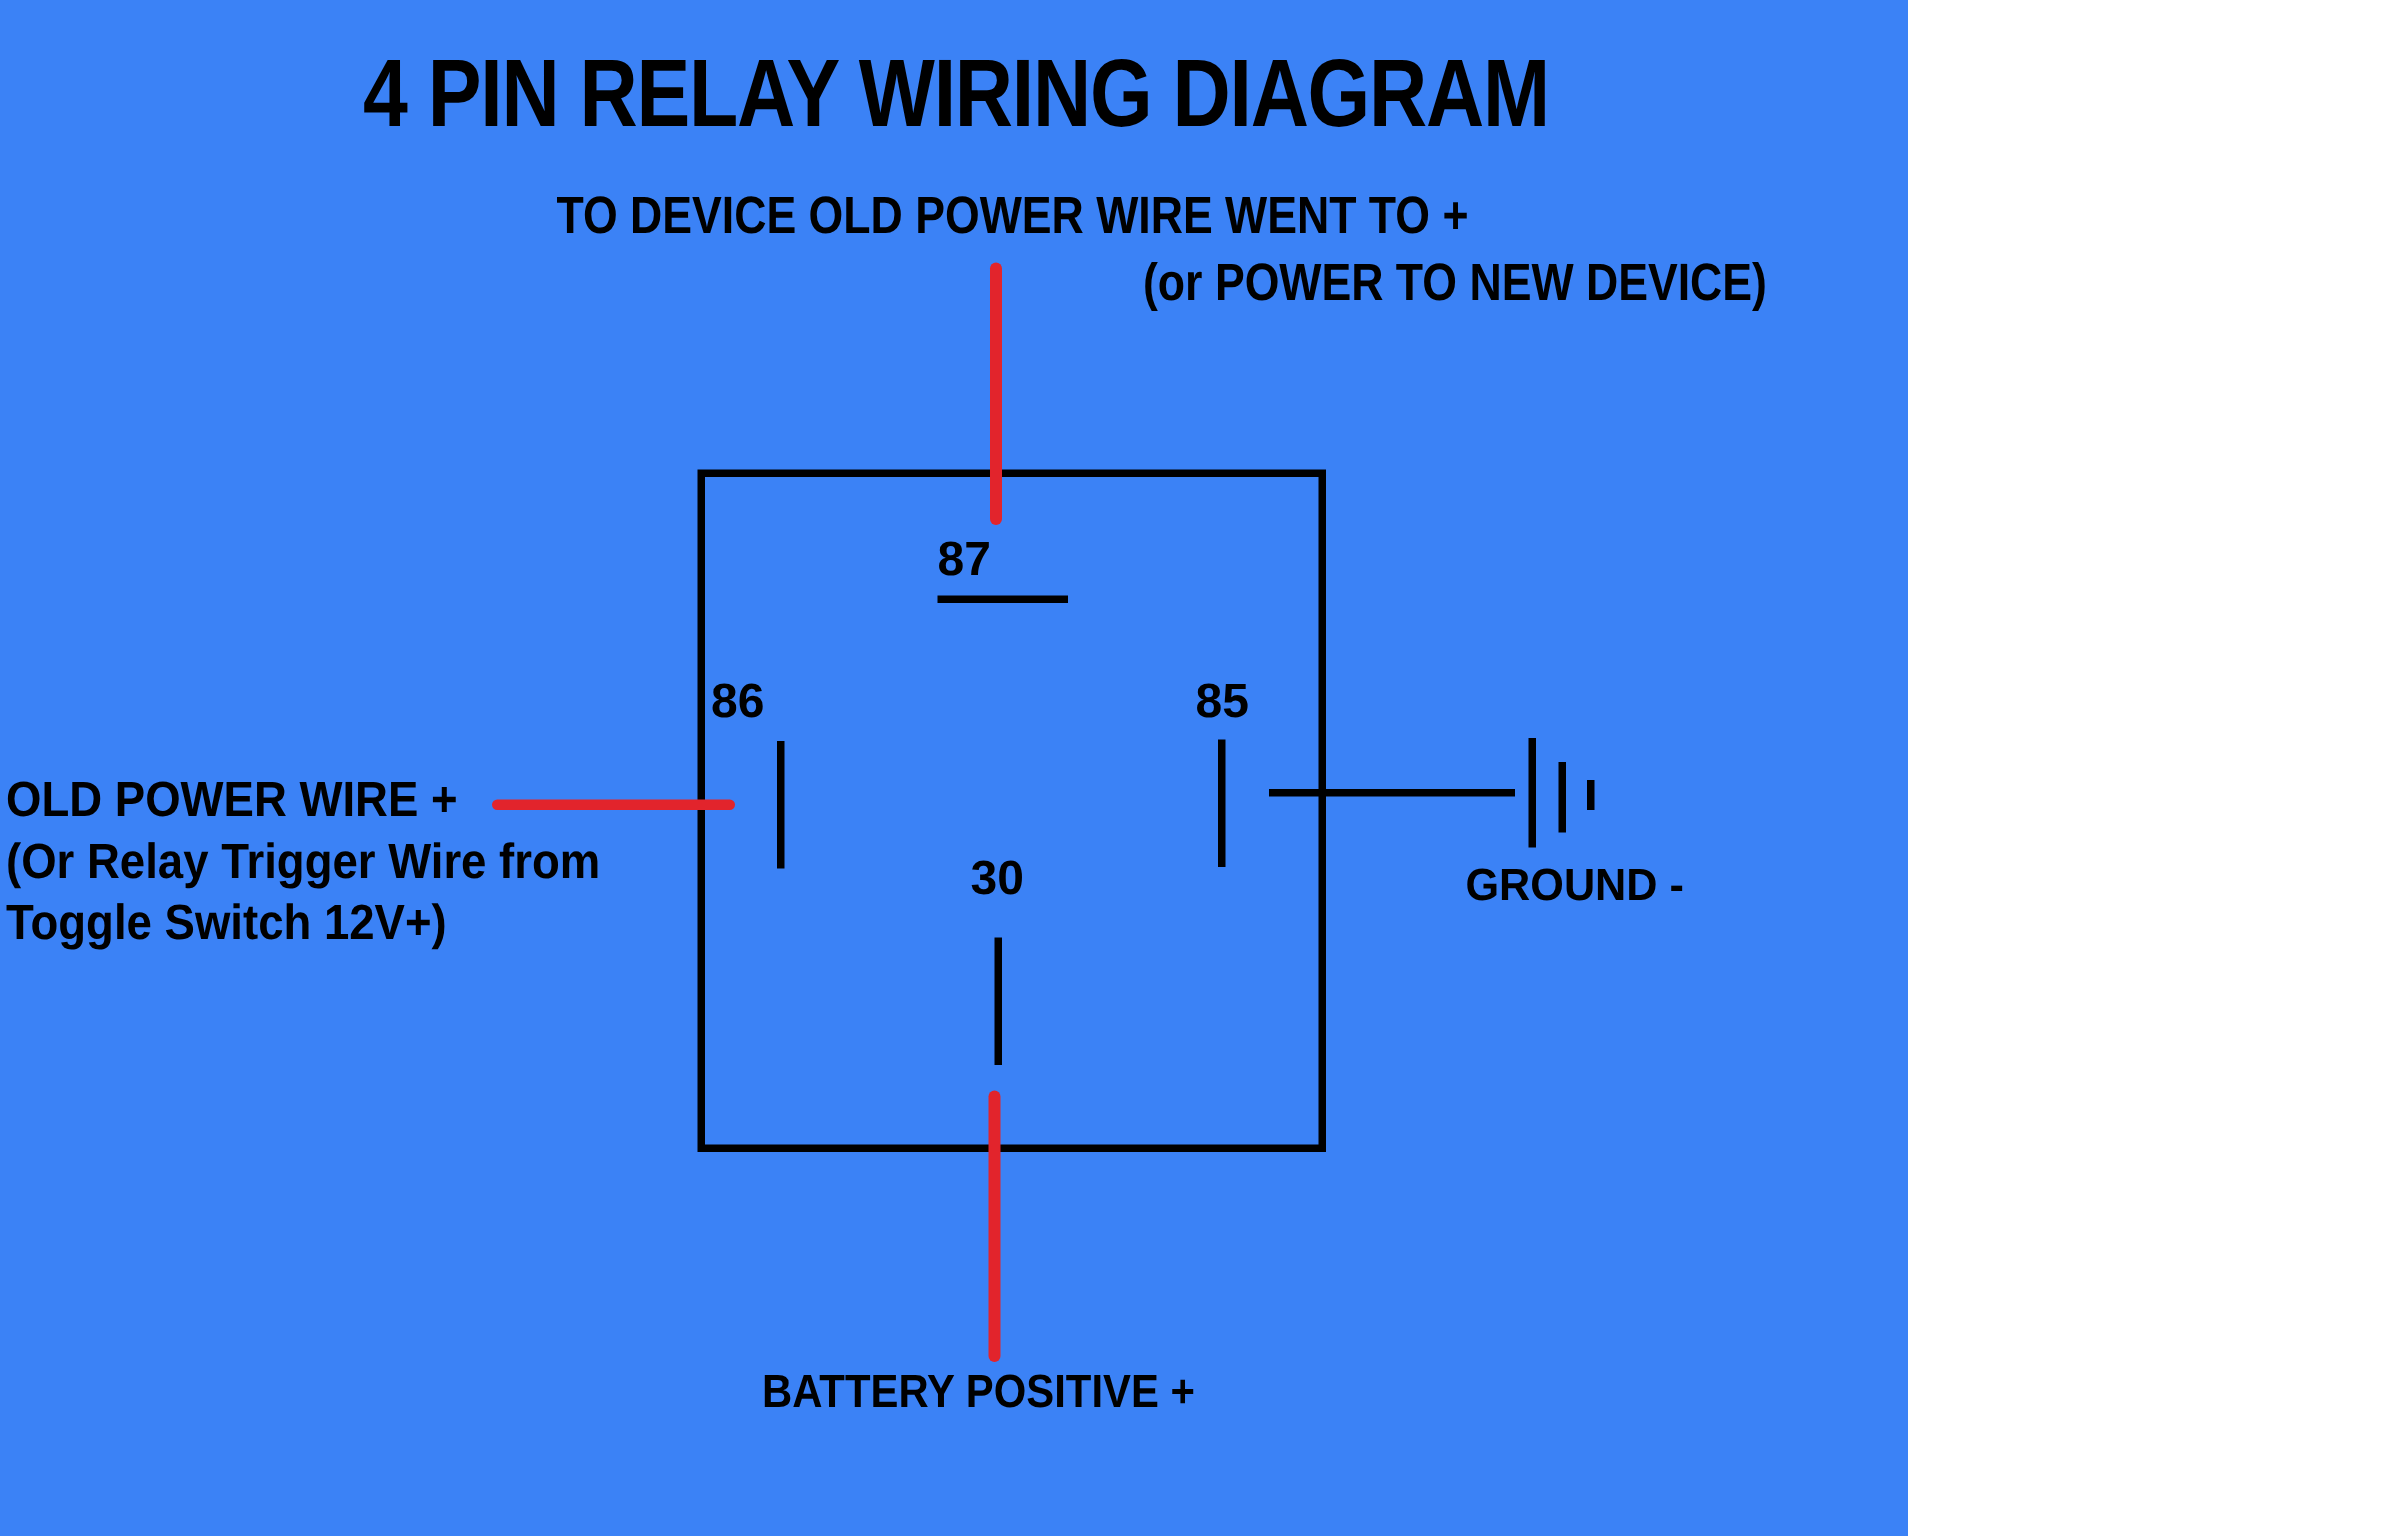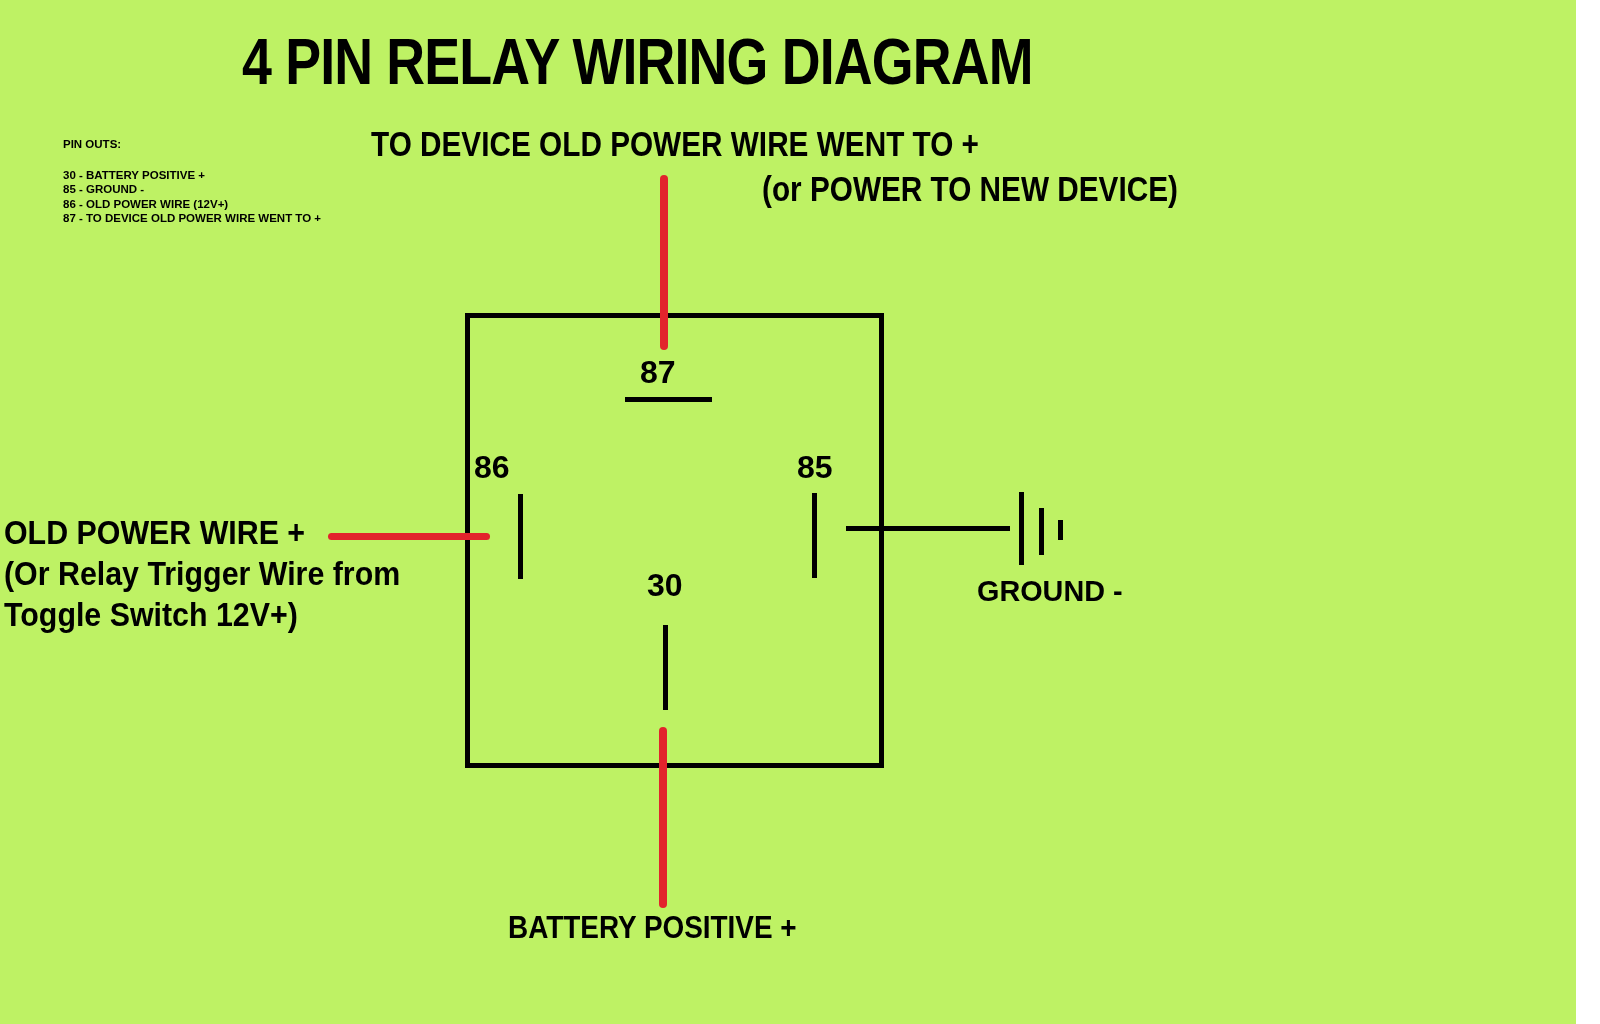--- a/index.html
+++ b/index.html
@@ -1,19 +1,19 @@
 <!DOCTYPE html>
 <html><head>
 <meta charset="utf-8">
 <style>
   html,body{margin:0;padding:0;background:#ffffff;}
   .stage{
     position:relative;
-    width:1576px;height:1024px;
-    background:#bef264;
+    width:1272px;height:1024px;
+    background:#3b82f6;
     overflow:hidden;
     font-family:"Liberation Sans", sans-serif;
     color:#000;
   }
   .abs{position:absolute;}
 
   .title{
     font-size:64px;
     font-weight:700;
     line-height:1;
@@ -65,47 +65,40 @@
   .wire{border-radius:4px;}
   .blk{background:#000;}
 </style>
 </head>
 <body>
 
 <div class="stage">
 
   <div class="abs title" style="left:242px;top:30px;">4 PIN RELAY WIRING DIAGRAM</div>
 
-  <div class="abs pinouts" style="left:63px;top:137px;">
-    <div class="pinouts-heading">PIN OUTS:</div>
-    <div>30 - BATTERY POSITIVE +</div>
-    <div>85 - GROUND -</div>
-    <div>86 - OLD POWER WIRE (12V+)</div>
-    <div>87 - TO DEVICE OLD POWER WIRE WENT TO +</div>
-  </div>
 
   <div class="abs big-label top1" style="left:371px;top:124px;">TO DEVICE OLD POWER WIRE WENT TO +</div>
   <div class="abs big-label top2" style="left:762px;top:169px;">(or POWER TO NEW DEVICE)</div>
 
   <div class="abs relay-box" style="left:465px;top:313px;width:419px;height:455px;"></div>
 
   <div class="abs wire" style="left: 660px; top: 175px; width: 8px; height: 175px; background: rgb(226, 36, 44);"></div>
 
   <div class="abs wire" style="left: 328px; top: 533px; width: 162px; height: 7px; background: rgb(226, 36, 44);"></div>
 
   <div class="abs wire" style="left: 659px; top: 727px; width: 8px; height: 181px; background: rgb(226, 36, 44);"></div>
 
   <div class="abs blk" style="left:846px;top:526px;width:164px;height:5px;"></div>
 
   <div class="abs blk" style="left:625px;top:397px;width:87px;height:5px;"></div>
   <div class="abs blk" style="left:518px;top:494px;width:5px;height:85px;"></div>
   <div class="abs blk" style="left:812px;top:493px;width:5px;height:85px;"></div>
   <div class="abs blk" style="left:663px;top:625px;width:5px;height:85px;"></div>
 
-  <div class="abs pin-label" style="left:640px;top:356px;">87</div>
+  <div class="abs pin-label" style="left:625px;top:356px;">87</div>
   <div class="abs pin-label" style="left:474px;top:451px;">86</div>
   <div class="abs pin-label" style="left:797px;top:451px;">85</div>
   <div class="abs pin-label" style="left:647px;top:569px;">30</div>
 
   <div class="abs" style="left:1019px;top:492px;width:50px;height:75px;">
     <div class="abs blk" style="left:0;top:0;width:5px;height:73px;"></div>
     <div class="abs blk" style="left:20px;top:16px;width:5px;height:47px;"></div>
     <div class="abs blk" style="left:39px;top:28px;width:5px;height:20px;"></div>
   </div>
 

